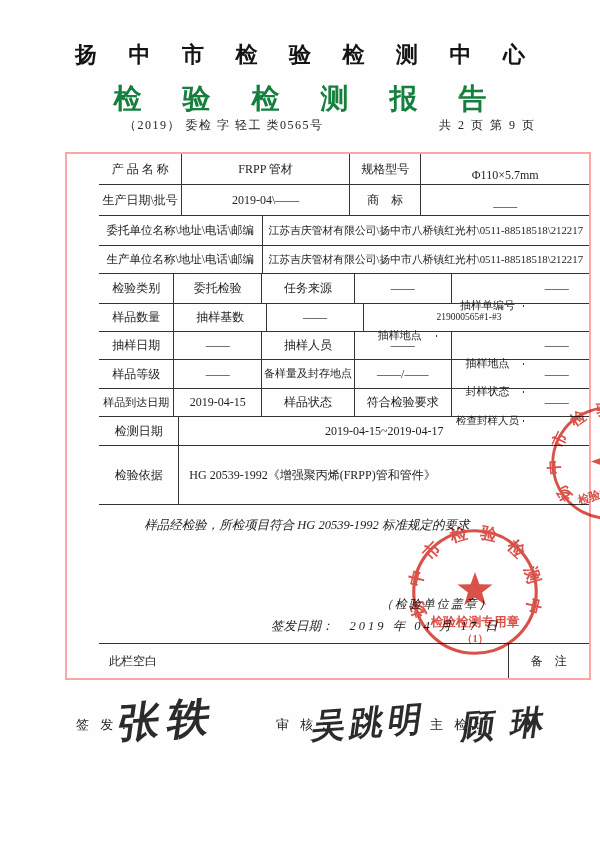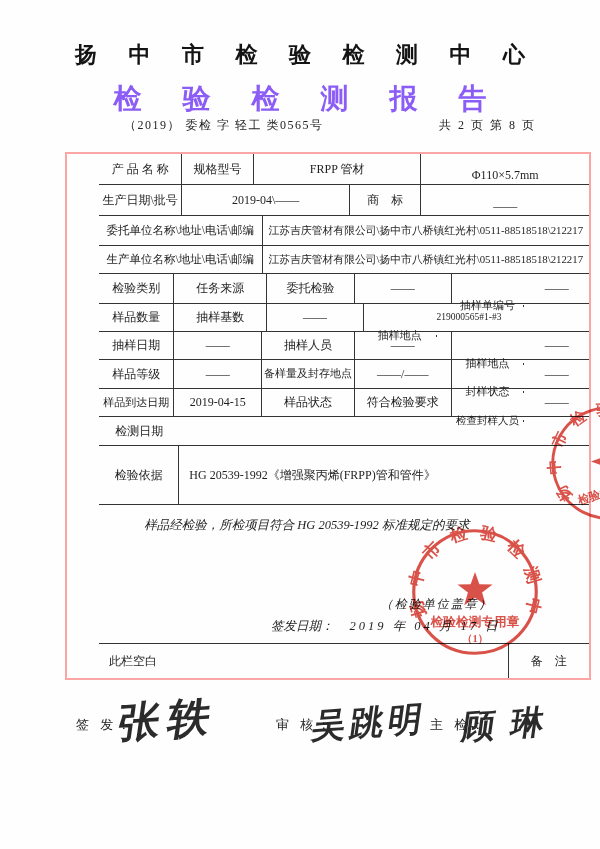--- a/index.html
+++ b/index.html
@@ -9,21 +9,21 @@
     font-family:"Liberation Serif","DejaVu Serif",serif;
     color:#1e1e1e;
   }
   
   .org-name{
     position:absolute;top:40px;left:0;width:600px;text-align:center;
     font-size:22px;font-weight:700;letter-spacing:13px;text-indent:13px;color:#141414;
   }
   .report-title{
     position:absolute;top:80px;left:0;width:600px;text-align:center;
-    font-size:28px;font-weight:700;letter-spacing:17px;text-indent:17px;color:#8b5cf6;
+    font-size:28px;font-weight:700;letter-spacing:17px;text-indent:17px;color:#15803d;
   }
   .ref-line{position:absolute;top:117px;left:76px;right:64px;display:flex;justify-content:space-between;margin-left:48px;}
   .report-no{font-size:12px;letter-spacing:1.5px;color:#222;}
   .page-info{font-size:12px;letter-spacing:2px;color:#222;}
   
   .doc-table{
     position:absolute;left:65px;top:152px;width:526px;
     border:2px solid #fca5a5;background:transparent;box-sizing:border-box;padding-left:32px;
   }
   .row{display:flex;border-bottom:1px solid #343434;}
@@ -62,29 +62,29 @@
   .sig-review{left:312px;top:700px;font-size:34px;letter-spacing:4px;}
   .sig-chief{left:462px;top:702px;font-size:33px;letter-spacing:16px;}
 </style>
 </head>
 <body>
 
 <div class="org-name">扬 中 市 检 验 检 测 中 心</div>
 <div class="report-title">检 验 检 测 报 告</div>
 <div class="ref-line">
   <span class="report-no">（2019） 委检 字 轻工 类0565号</span>
-  <span class="page-info">共 2 页 第 8 页</span>
+  <span class="page-info">共 2 页 第 9 页</span>
 </div>
 
 <div class="doc-table">
 
   <div class="row" style="height:30px">
     <div class="cell ca0">产 品 名 称</div>
+    <div class="cell ca1">FRPP 管材</div>
     <div class="cell ca2">规格型号</div>
-    <div class="cell ca1">FRPP 管材</div>
     <div class="cell ca3">Φ110×5.7mm</div>
   </div>
 
   <div class="row" style="height:30px">
     <div class="cell ca0">生产日期\批号</div>
     <div class="cell ca1">2019-04\——</div>
     <div class="cell ca2">商　标</div>
     <div class="cell ca3">——</div>
   </div>
 
@@ -93,22 +93,22 @@
     <div class="cell cb1">江苏吉庆管材有限公司\扬中市八桥镇红光村\0511-88518518\212217</div>
   </div>
 
   <div class="row" style="height:27px">
     <div class="cell cb0">生产单位名称\地址\电话\邮编</div>
     <div class="cell cb1">江苏吉庆管材有限公司\扬中市八桥镇红光村\0511-88518518\212217</div>
   </div>
 
   <div class="row" style="height:29px">
     <div class="cell cc0">检验类别</div>
+    <div class="cell cc1">委托检验</div>
     <div class="cell cc2">任务来源</div>
-    <div class="cell cc1">委托检验</div>
     <div class="cell cc3">——</div>
     <div class="cell cc4">抽样单编号</div>
     <div class="cell cc5">——</div>
   </div>
 
   <div class="row" style="height:27px">
     <div class="cell cc0">样品数量</div>
     <div class="cell cc2">抽样基数</div>
     <div class="cell cc3">——</div>
     <div class="cell cc4">抽样地点</div>
@@ -137,20 +137,21 @@
     <div class="cell cc0" style="font-size:11px">样品到达日期</div>
     <div class="cell cc1">2019-04-15</div>
     <div class="cell cc2">样品状态</div>
     <div class="cell cc3">符合检验要求</div>
     <div class="cell cc4" style="font-size:10.5px">检查封样人员</div>
     <div class="cell cc5">——</div>
   </div>
 
   <div class="row" style="height:28px">
     <div class="cell cd0">检测日期</div>
+    <div class="cell cd1">2019-04-15~2019-04-17</div>
   </div>
 
   <div class="row" style="height:58px">
     <div class="cell cd0">检验依据</div>
     <div class="cell cd1 left-val">HG 20539-1992《增强聚丙烯(FRPP)管和管件》</div>
   </div>
 
   <div class="row" style="height:138px">
     <div class="cell cd1 concl">
       <div class="concl-main">样品经检验，所检项目符合 HG 20539-1992 标准规定的要求</div>

